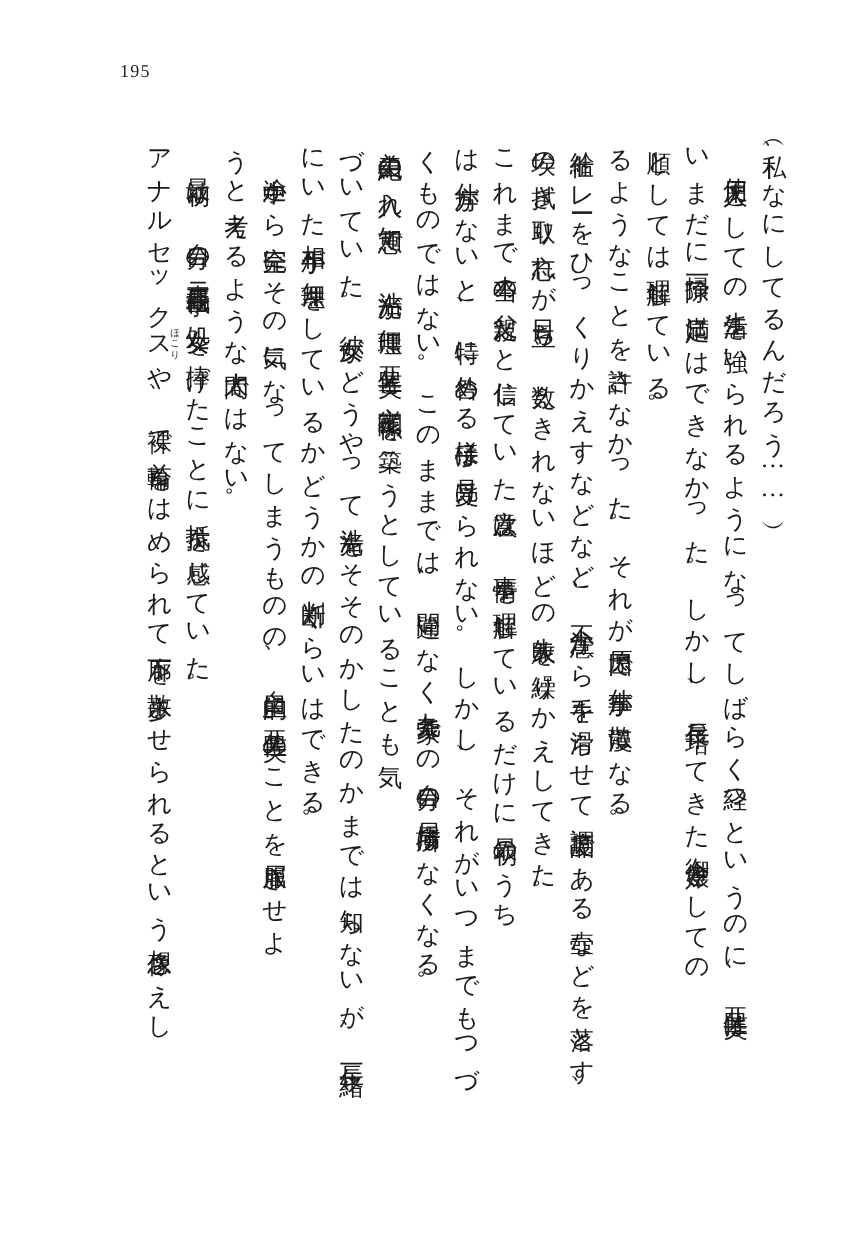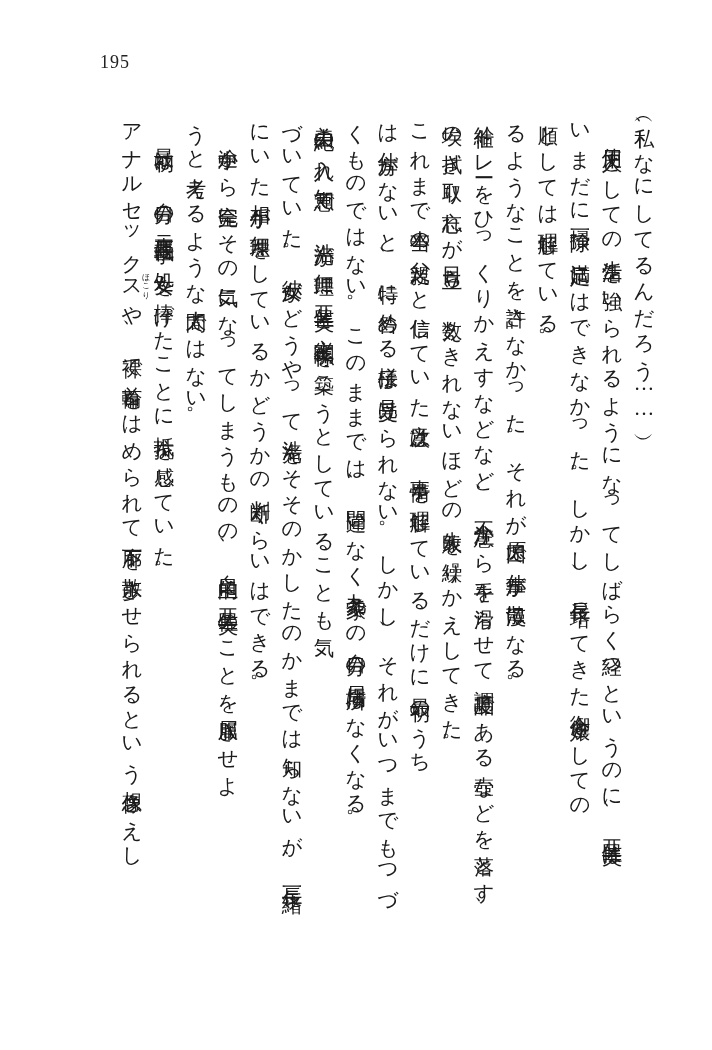--- a/index.html
+++ b/index.html
@@ -13,21 +13,21 @@
     height: 1050px;
     background: #ffffff;
     overflow: hidden;
     font-family: "Liberation Serif", "DejaVu Serif", serif;
     color: #1a1a1a;
   }
   .page-number {
     position: absolute;
     top: 52px;
     left: 100px;
-    font-size: 18px;
+    font-size: 15px;
     letter-spacing: 1px;
     color: #222;
     font-family: "Liberation Serif", "DejaVu Serif", serif;
   }
   .body-text {
     position: absolute;
     top: 110px;
     left: 58px;
     right: 58px;
     height: 855px;

